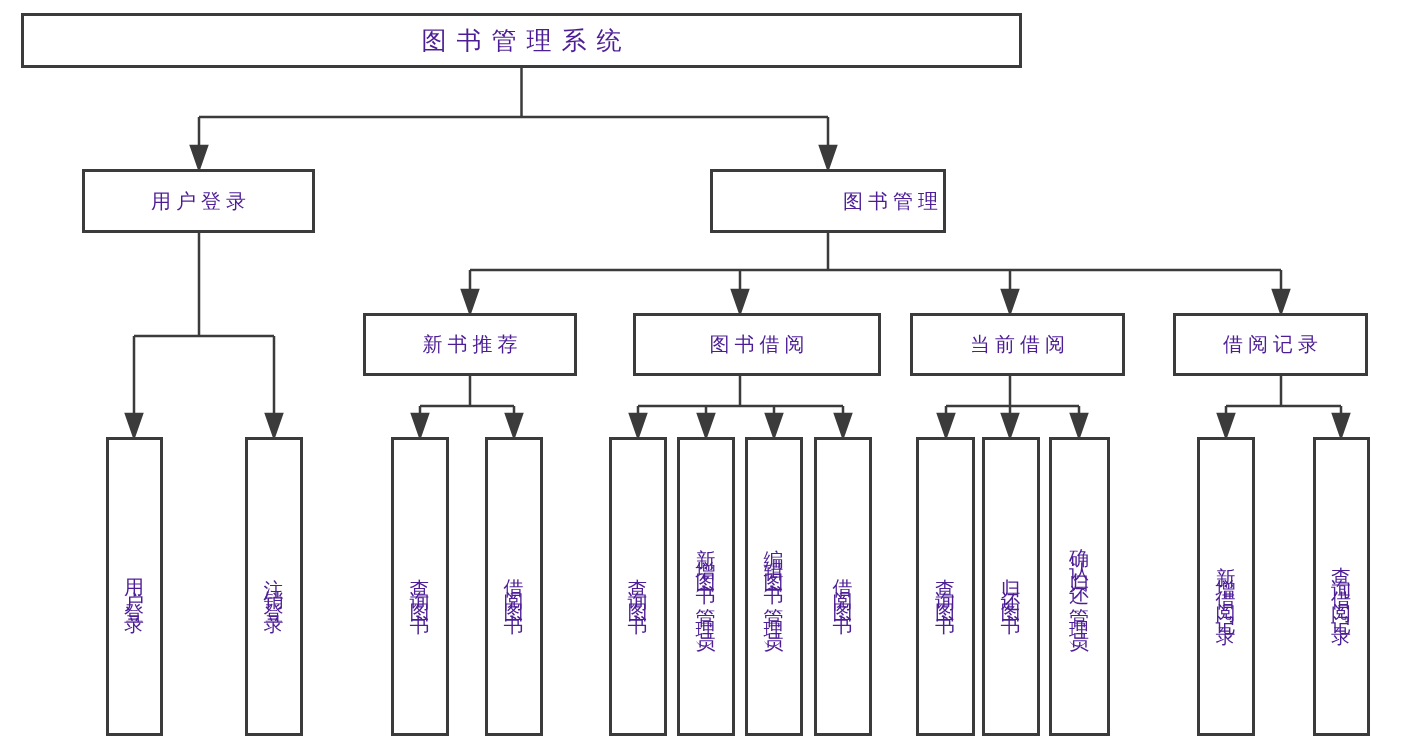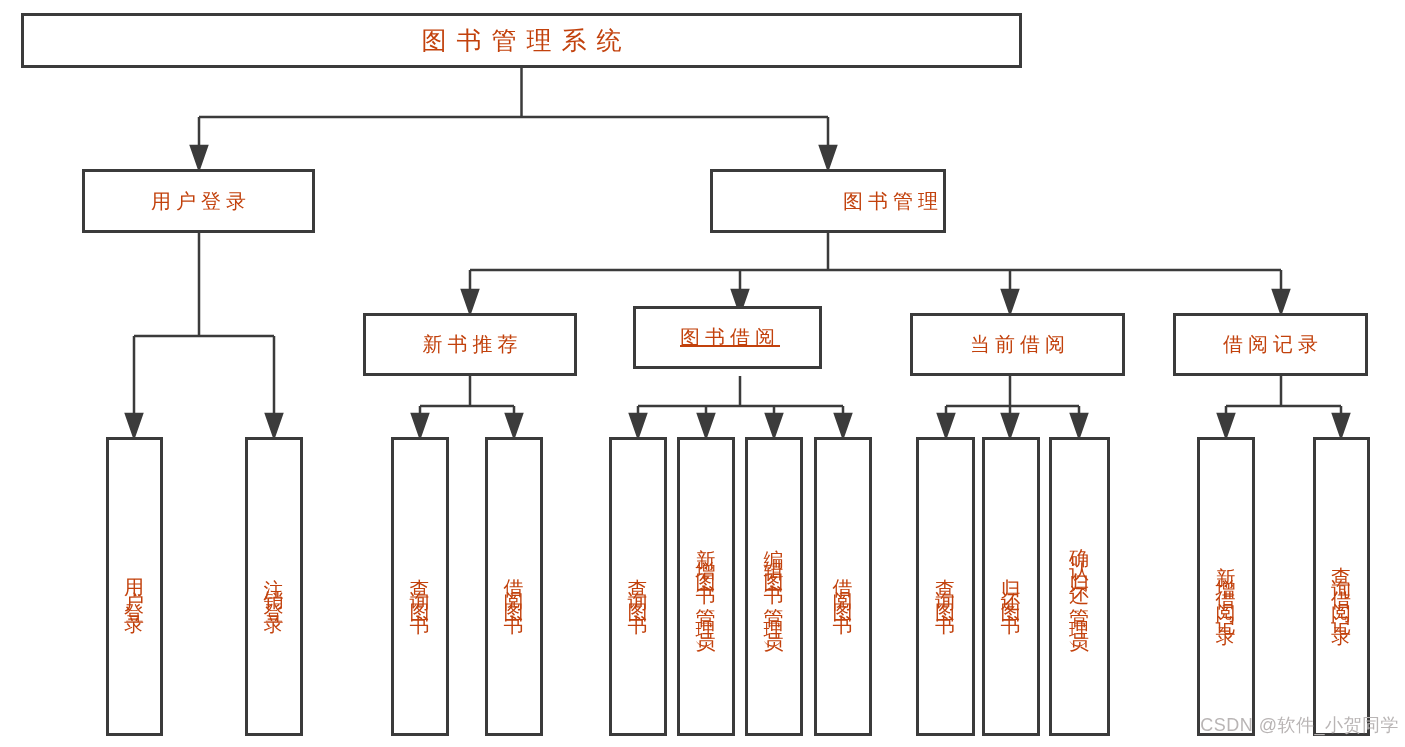--- a/index.html
+++ b/index.html
@@ -22,21 +22,21 @@
     z-index: 1;
   }
   .node {
     position: absolute;
     box-sizing: border-box;
     border: 3px solid #3b3b3b;
     background: #ffffff;
     display: flex;
     align-items: center;
     justify-content: center;
-    color: #c2410c;
+    color: #4c1d95;
     z-index: 2;
   }
   .hnode {
     font-size: 20px;
     letter-spacing: 5px;
     text-indent: 5px;
   }
   .rootnode {
     font-size: 25px;
     letter-spacing: 10px;
@@ -124,21 +124,21 @@
   <div class="node hnode" style="left:82px; top:169px; width:233px; height:64px;">
     <span>用户登录</span>
   </div>
   <div class="node hnode" style="left:710px; top:169px; width:236px; height:64px;justify-content:flex-end;">
     <span>图书管理</span>
   </div>
 
   <div class="node hnode" style="left:363px; top:313px; width:214px; height:63px;">
     <span>新书推荐</span>
   </div>
-  <div class="node hnode" style="left:633px; top:306px; width:189px; height:63px;text-decoration:underline;">
+  <div class="node hnode" style="left:633px; top:313px; width:248px; height:63px;">
     <span>图书借阅</span>
   </div>
   <div class="node hnode" style="left:903px; top:313px; width:215px; height:63px;margin-left:7px;">
     <span>当前借阅</span>
   </div>
   <div class="node hnode" style="left:1173px; top:313px; width:195px; height:63px;">
     <span>借阅记录</span>
   </div>
 
   <div class="node vnode" style="left:106px; top:437px; width:57px; height:299px;">
@@ -178,15 +178,14 @@
     <span>确认归还（管理员）</span>
   </div>
 
   <div class="node vnode" style="left:1197px; top:437px; width:58px; height:299px;">
     <span>新增借阅记录</span>
   </div>
   <div class="node vnode" style="left:1313px; top:437px; width:57px; height:299px;">
     <span>查询借阅记录</span>
   </div>
 
-  <div id="watermark">CSDN @软件_小贺同学</div>
 
 </div>
 
 </body></html>

